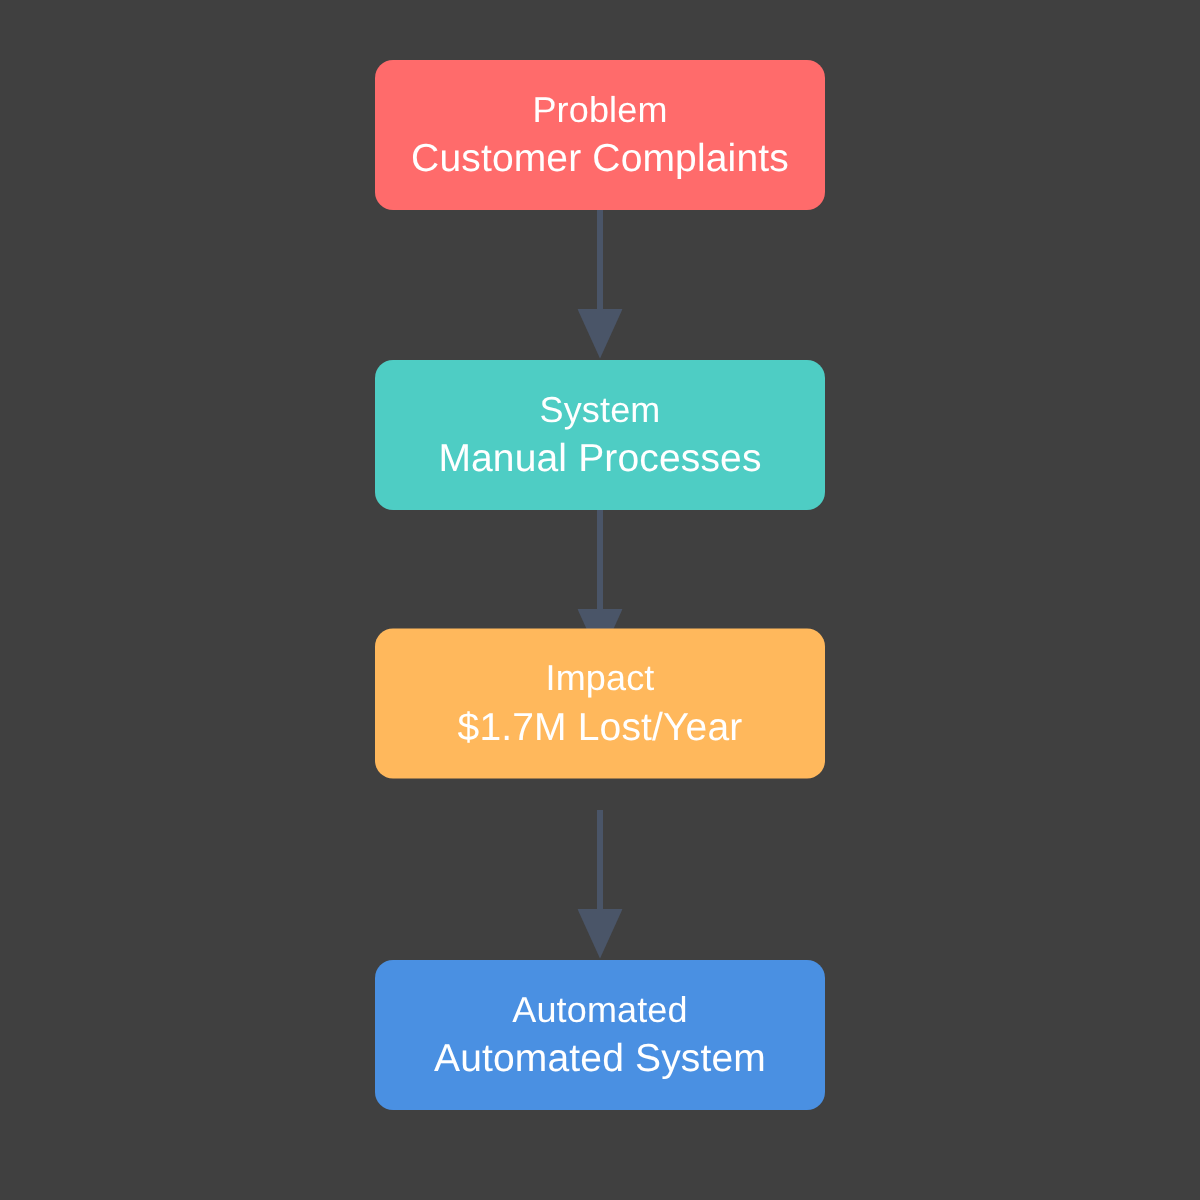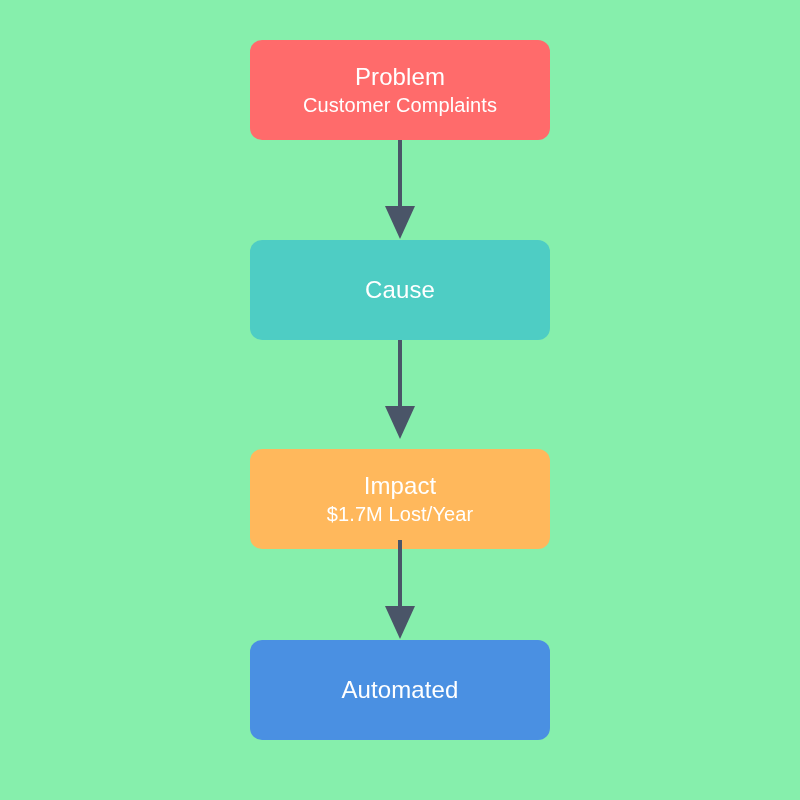--- a/index.html
+++ b/index.html
@@ -34,63 +34,64 @@
   .node-title {
     font-size: 24px;
     font-weight: 400;
     color: #ffffff;
     line-height: 1.05;
     letter-spacing: 0.1px;
     text-align: center;
     white-space: nowrap;
   }
   .node-subtitle {
-    font-size: 20px;
+    font-size: 26px;
     font-weight: 400;
     color: #ffffff;
     line-height: 1.05;
     letter-spacing: 0.1px;
     text-align: center;
     white-space: nowrap;
   }
   .node-0 { top: 40px; }
   .node-1 { top: 240px; }
-  .node-2 { top: 449px; }
+  .node-2 { top: 419px; }
   .node-3 { top: 640px; }
 
   .connector {
     position: absolute;
     left: 385px;
     width: 30px;
     height: 100px;
   }
   .connector-0 { top: 140px; }
   .connector-1 { top: 340px; }
   .connector-2 { top: 540px; }
   .connector svg { display: block; }
 </style>
 </head>
 <body style="background: rgb(0, 0, 0);">
 
-<div id="canvas" style="background: #86efac;">
+<div id="canvas" style="background: #404040;">
 
   <div class="node node-0" style="background: rgb(255, 107, 107);">
     <div class="node-title" style="color: rgb(255, 255, 255);">Problem</div>
     <div class="node-subtitle" style="color: rgb(255, 255, 255);">Customer Complaints</div>
   </div>
 
   <div class="connector connector-0">
     <svg width="30" height="100" viewBox="0 0 30 100" xmlns="http://www.w3.org/2000/svg">
       <rect class="arrow-shaft" x="13" y="0" width="4" height="68" fill="#4a5568"></rect>
       <polygon class="arrow-head" points="0,66 30,66 15,99" fill="#4a5568"></polygon>
     </svg>
   </div>
 
   <div class="node node-1" style="background: rgb(78, 205, 196);">
-    <div class="node-title" style="color: rgb(255, 255, 255);">Cause</div>
+    <div class="node-title" style="color: rgb(255, 255, 255);">System</div>
+    <div class="node-subtitle" style="color: rgb(255, 255, 255);">Manual Processes</div>
   </div>
 
   <div class="connector connector-1">
     <svg width="30" height="100" viewBox="0 0 30 100" xmlns="http://www.w3.org/2000/svg">
       <rect class="arrow-shaft" x="13" y="0" width="4" height="68" fill="#4a5568"></rect>
       <polygon class="arrow-head" points="0,66 30,66 15,99" fill="#4a5568"></polygon>
     </svg>
   </div>
 
   <div class="node node-2" style="background: rgb(255, 184, 92);">
@@ -100,15 +101,16 @@
 
   <div class="connector connector-2">
     <svg width="30" height="100" viewBox="0 0 30 100" xmlns="http://www.w3.org/2000/svg">
       <rect class="arrow-shaft" x="13" y="0" width="4" height="68" fill="#4a5568"></rect>
       <polygon class="arrow-head" points="0,66 30,66 15,99" fill="#4a5568"></polygon>
     </svg>
   </div>
 
   <div class="node node-3" style="background: rgb(74, 144, 226);">
     <div class="node-title" style="color: rgb(255, 255, 255);">Automated</div>
+    <div class="node-subtitle" style="color: rgb(255, 255, 255);">Automated System</div>
   </div>
 
 </div>
 
 </body></html>

